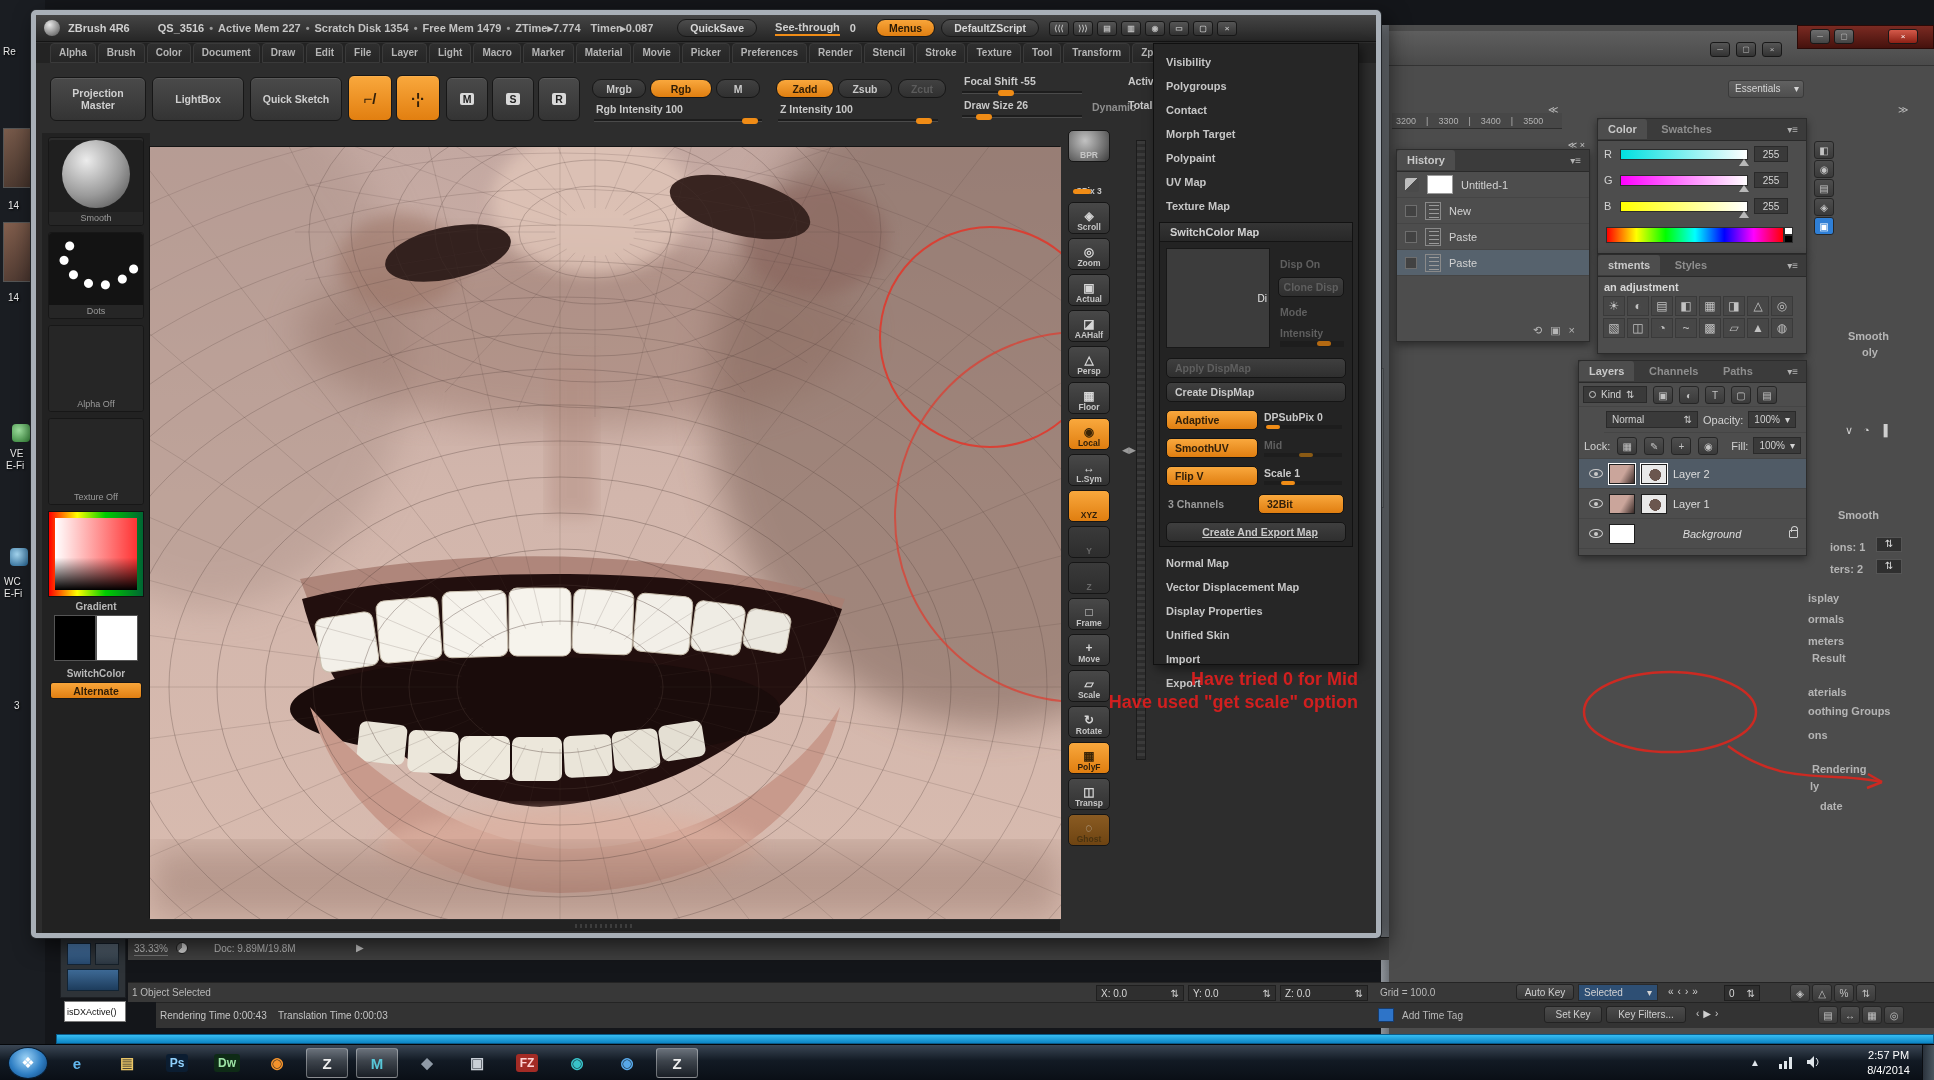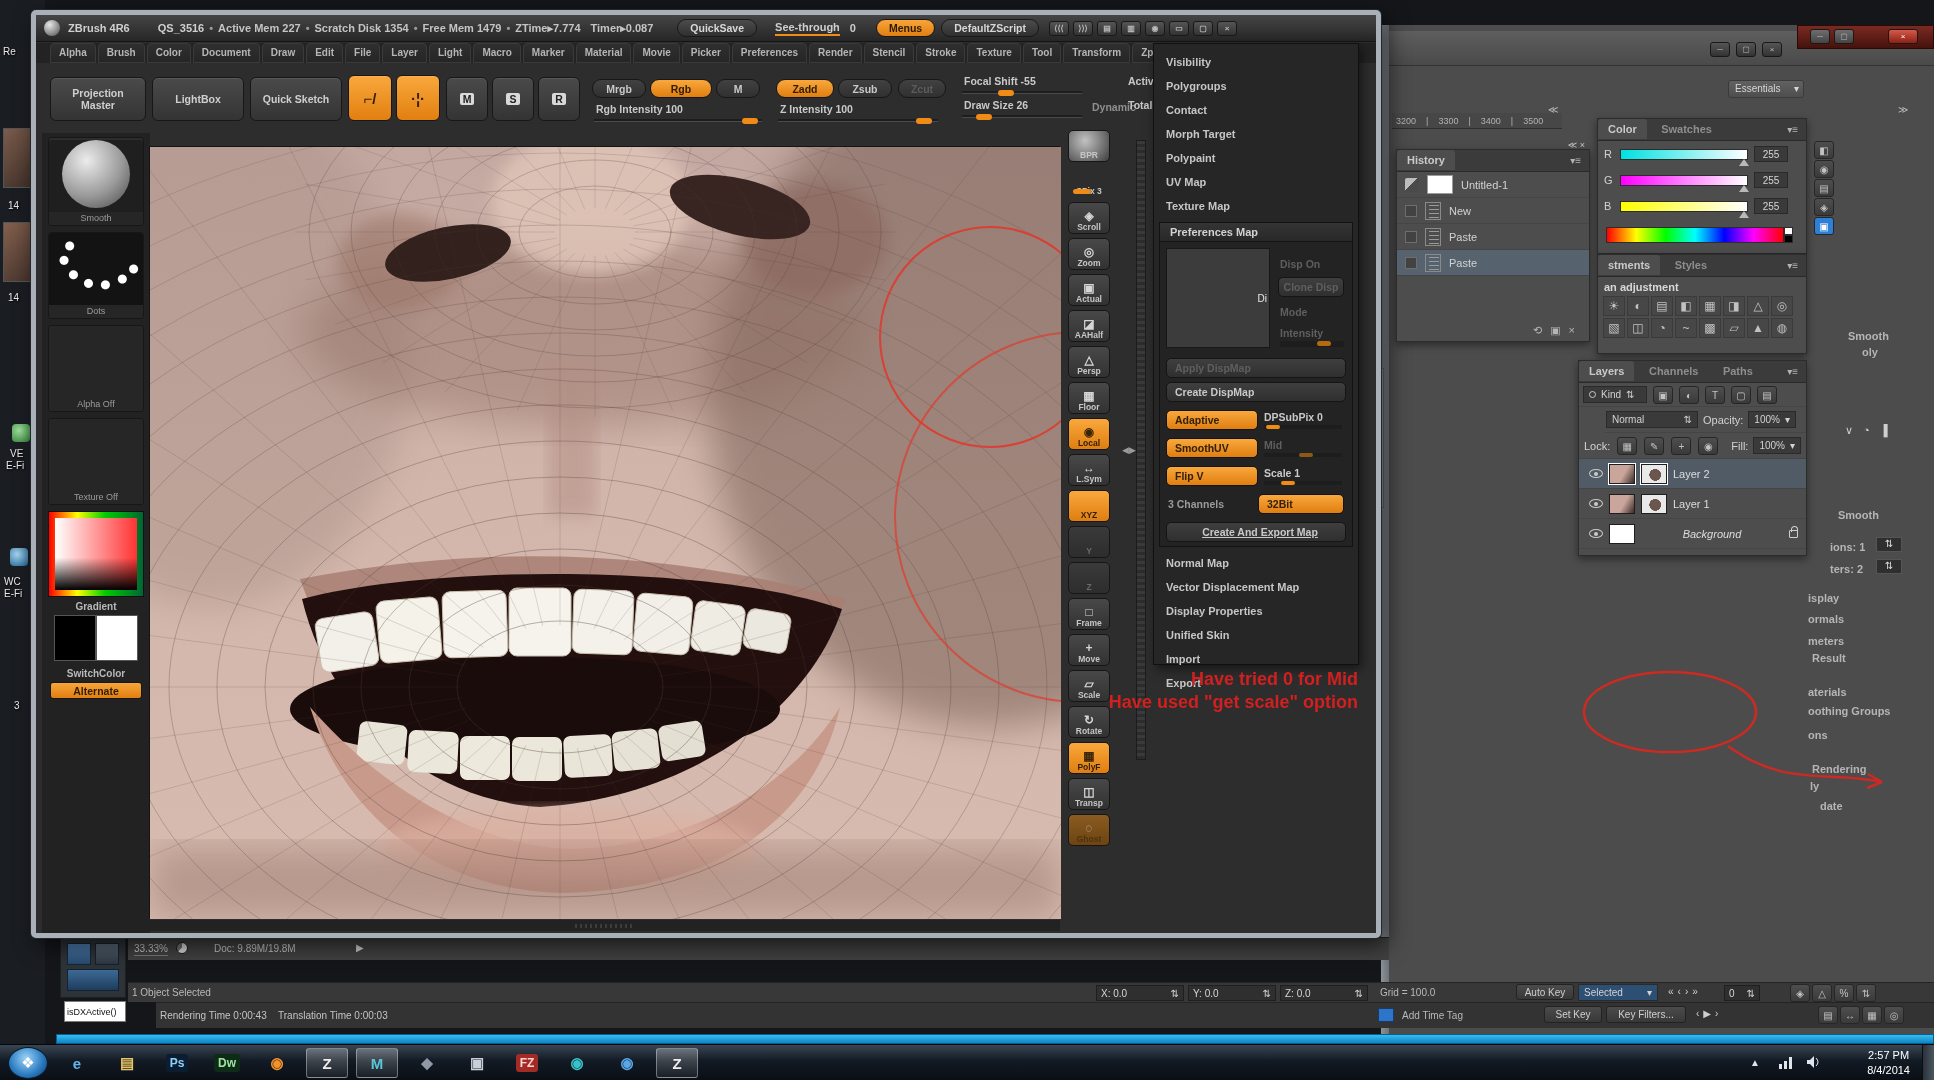--- a/index.html
+++ b/index.html
@@ -778,21 +778,21 @@
       <div id="fly-top">
           <div class="fly-item">Visibility</div>
           <div class="fly-item">Polygroups</div>
           <div class="fly-item">Contact</div>
           <div class="fly-item">Morph Target</div>
           <div class="fly-item">Polypaint</div>
           <div class="fly-item">UV Map</div>
           <div class="fly-item">Texture Map</div>
         </div>
       <div id="disp-box">
-        <div id="disp-head">Preferences Map</div>
+        <div id="disp-head">SwitchColor Map</div>
         <div class="disp-row">
           <div style="width:104px;height:100px;background:#3c3c3c;border:1px solid #181818;margin:6px;position:relative;">
             <span style="position:absolute;right:2px;top:44px;color:#e8e8e8;font-size:10px;">Di</span>
           </div>
           <div style="flex:1;">
             <div class="dim-t" style="margin:8px 0 0 4px;">Disp On</div>
             <div class="dbtn dim" style="margin:7px 8px 0 2px;">Clone Disp</div>
             <div class="dim-t" style="margin:9px 0 0 4px;">Mode</div>
             <div class="dim-t" style="margin:9px 0 0 4px;">Intensity</div>
             <div style="position:relative;height:6px;margin:2px 8px 0 4px;background:#1d1d1d;">

